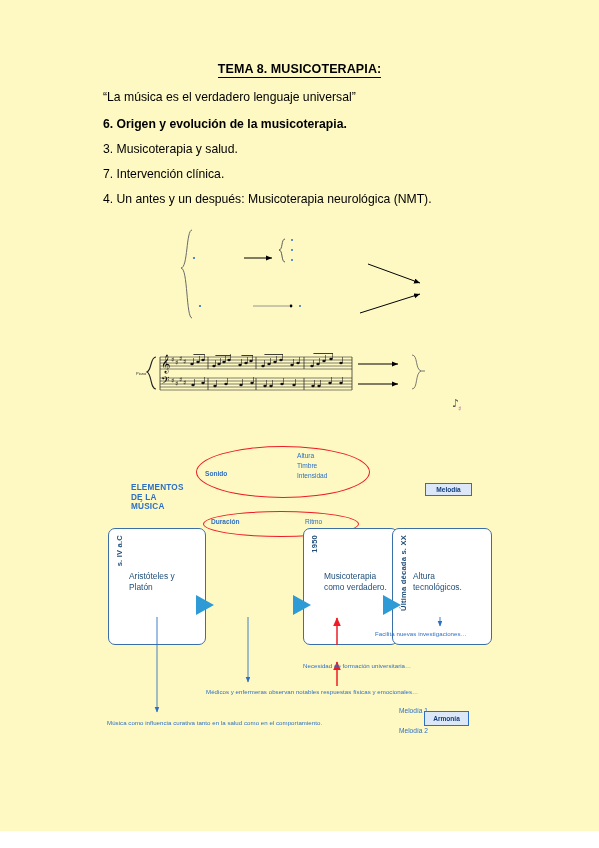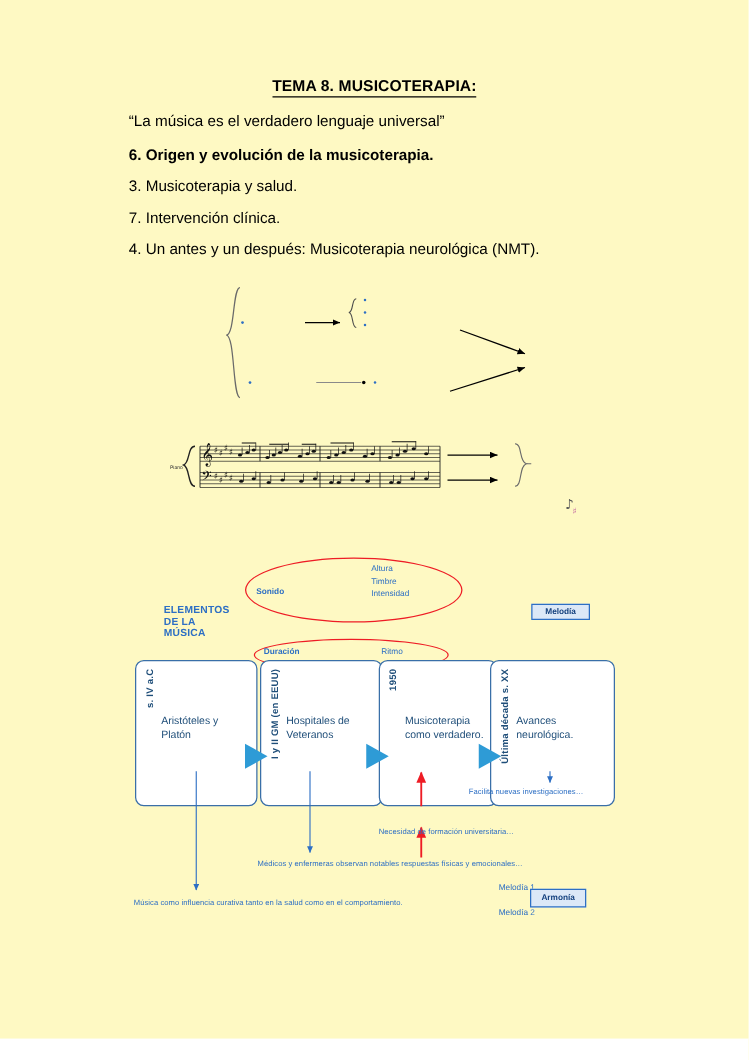--- a/index.html
+++ b/index.html
@@ -342,31 +342,27 @@
     <div class="node blu" style="left:399px; top:382px;">Melodía 2</div>
     <div class="armonia-box">Armonía</div>
   </div>
 
   <div class="timeline">
 
     <div class="tl-box" style="left:108px; width:98px;">
       <div class="tl-vert">s. IV a.C</div>
       <div class="tl-body">Aristóteles y Platón</div>
     </div>
-    <div class="tl-box" style="left:208px; width:98px;">
-      <div class="tl-vert">I y II GM (en EEUU)</div>
-      <div class="tl-body">Hospitales de Veteranos</div>
-    </div>
     <div class="tl-box" style="left:303px; width:95px;">
       <div class="tl-vert">1950</div>
       <div class="tl-body">Musicoterapia como verdadero.</div>
     </div>
     <div class="tl-box" style="left:392px; width:100px;">
       <div class="tl-vert">Última década s. XX</div>
-      <div class="tl-body">Avances neurológica.</div>
+      <div class="tl-body">Altura tecnológicos.</div>
     </div>
 
     <svg class="overlay" width="599" height="260" viewBox="0 0 599 260">
       <defs>
         <marker id="arrBlue" markerWidth="7" markerHeight="7" refX="5.5" refY="2.6" orient="auto">
           <path d="M0,0 L6,2.6 L0,5.2 z" fill="#2d6fc4"></path>
         </marker>
         <marker id="arrRed" markerWidth="7" markerHeight="7" refX="5.5" refY="2.6" orient="auto">
           <path d="M0,0 L6,2.6 L0,5.2 z" fill="#ee1c25"></path>
         </marker>

